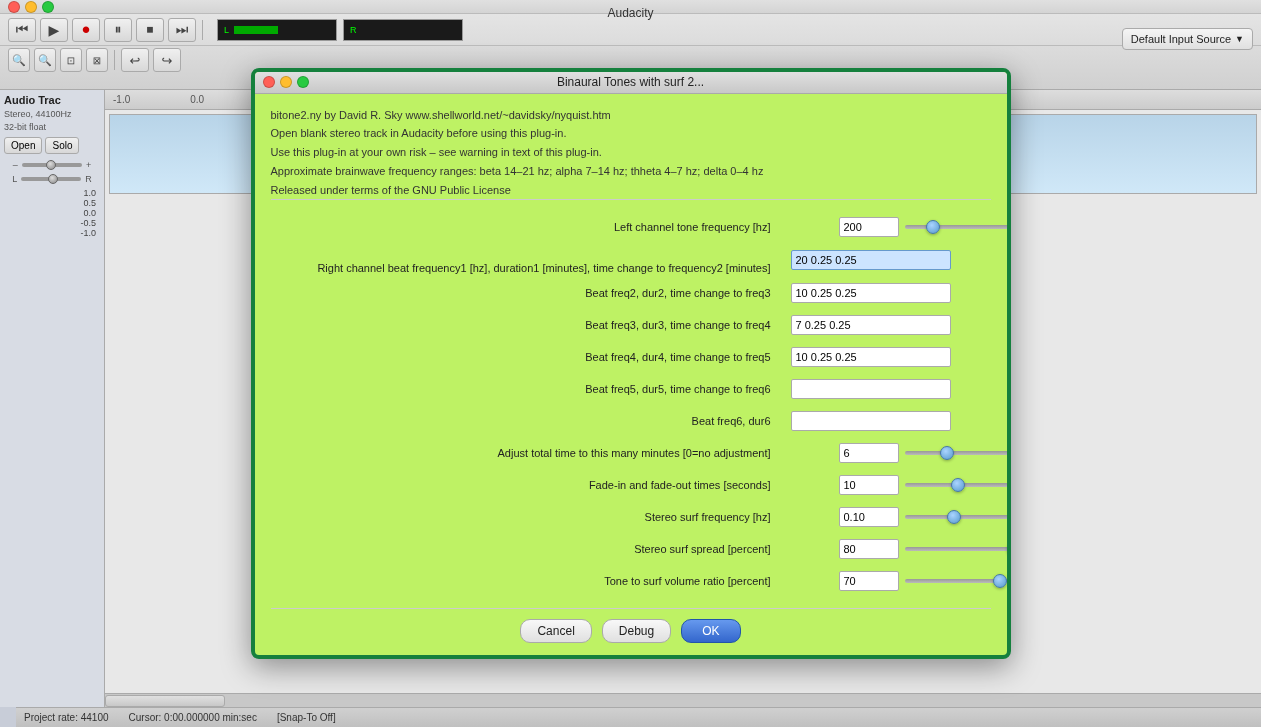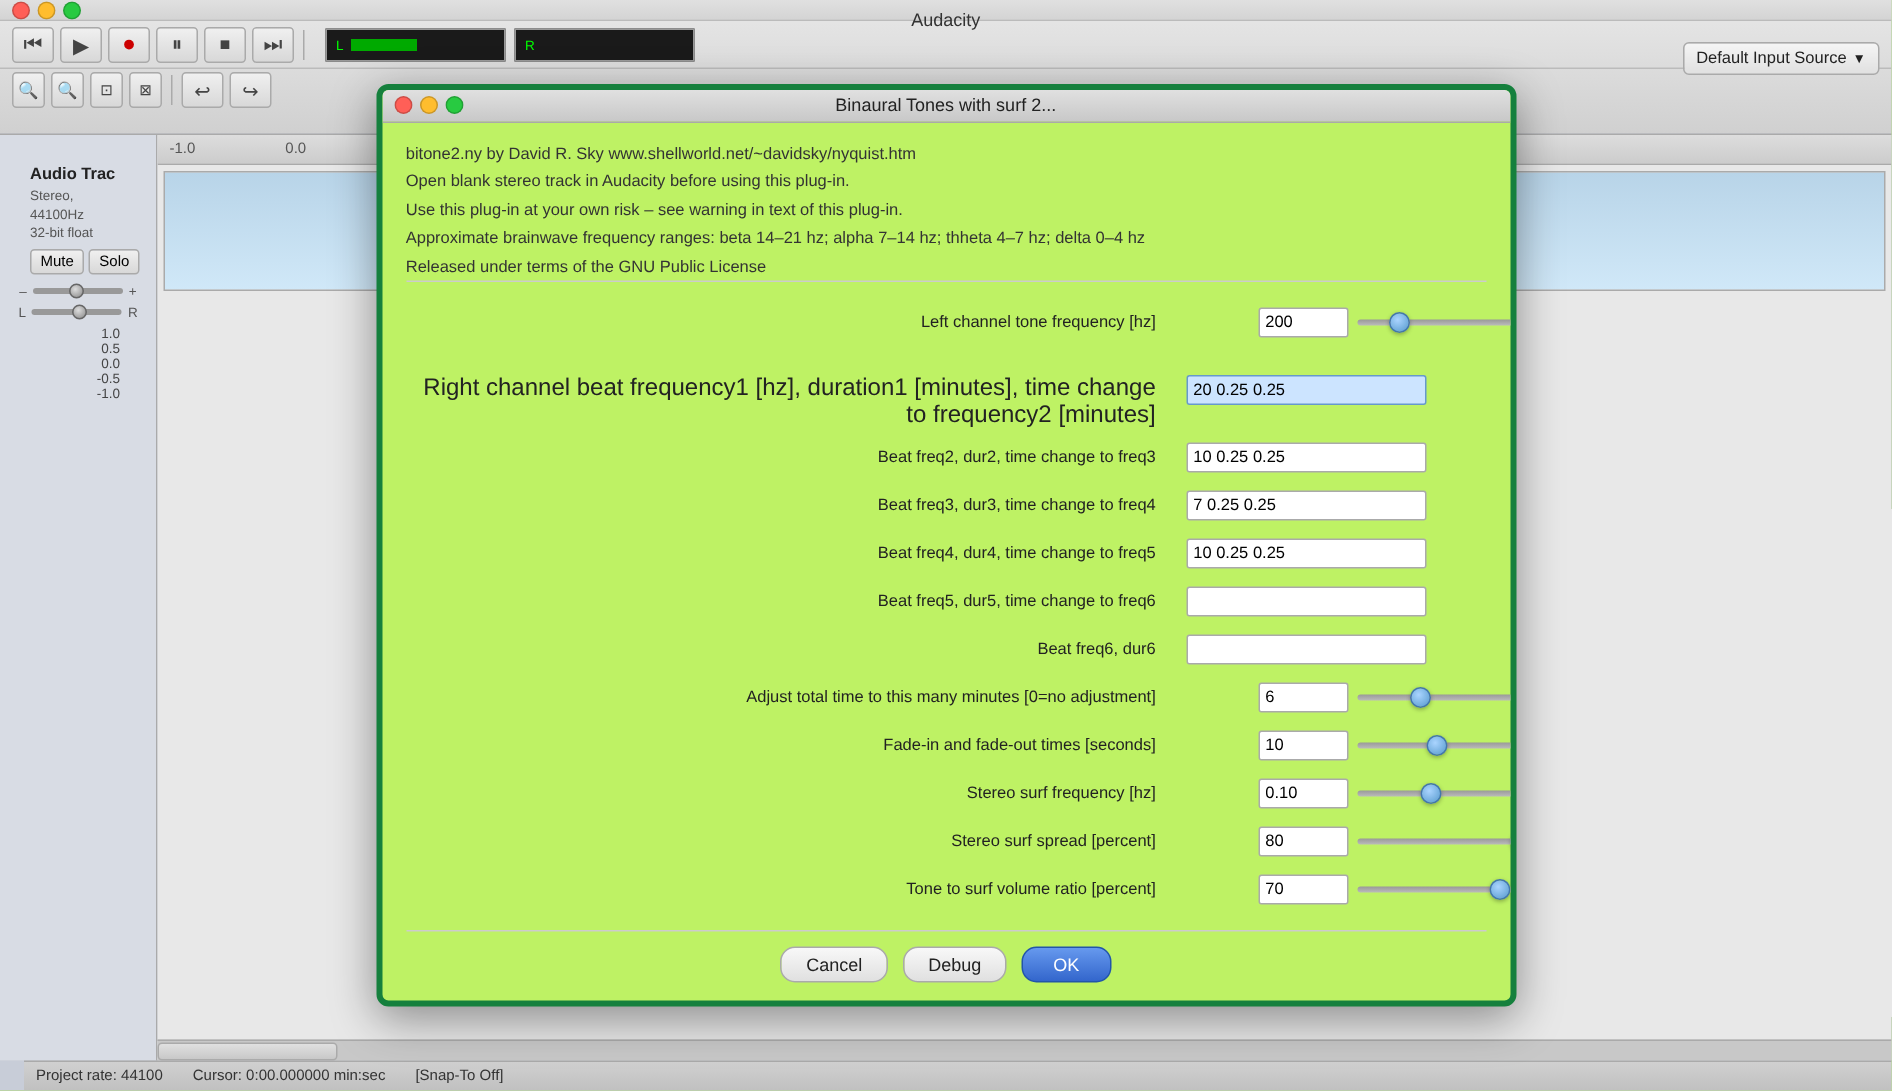--- a/index.html
+++ b/index.html
@@ -134,21 +134,21 @@
       bottom: 20px;
       right: 0;
       background: #c0c4cc;
       display: flex;
     }
 
     .track-controls {
       width: 105px;
       background: #d8dce4;
       border-right: 1px solid #aaa;
-      padding: 20px;
+      padding: 4px;
     }
 
     .track-label {
       font-size: 11px;
       font-weight: bold;
       color: #222;
       margin-bottom: 2px;
     }
 
     .track-info {
@@ -439,21 +439,21 @@
     <div class="tb-btn" style="font-size:13px;">↪</div>
   </div>
 </div>
 
 <div class="track-area">
   <div class="track-controls">
     <div class="track-label">Audio Trac</div>
     <div class="track-info">Stereo, 44100Hz</div>
     <div class="track-info">32-bit float</div>
     <div class="track-buttons">
-      <div class="track-btn">Mute</div>
+      <div class="track-btn">Open</div>
       <div class="track-btn">Solo</div>
     </div>
 
     <div style="margin-top:6px; display:flex; flex-direction:column; align-items:center;">
       <div style="display:flex; align-items:center; gap:4px; font-size:9px; color:#555;">
         <span>–</span>
         <div style="width:60px; height:4px; background:#999; border-radius:2px; position:relative;">
           <div style="width:10px; height:10px; background:radial-gradient(circle at 40% 35%, #ddd, #888); border:1px solid #666; border-radius:50%; position:absolute; top:-3px; left:40%; cursor:pointer;"></div>
         </div>
         <span>+</span>
@@ -531,21 +531,21 @@
         <div class="param-label">Left channel tone frequency [hz]</div>
         <div class="param-input-slider-group">
           <input class="param-input-small" type="text" value="200" style="">
           <div class="slider-track">
             <div class="slider-thumb" style="left:20%;"></div>
           </div>
         </div>
       </div>
 
       <div class="param-row">
-        <div class="param-label" style="font-size:16px;margin-top:16px;">Right channel beat frequency1 [hz], duration1 [minutes], time change to frequency2 [minutes]</div>
+        <div class="param-label" style="font-size:11px;margin-top:16px;">Right channel beat frequency1 [hz], duration1 [minutes], time change to frequency2 [minutes]</div>
         <input class="param-input highlighted" type="text" value="20 0.25 0.25" style="">
       </div>
 
       <div class="param-row">
         <div class="param-label">Beat freq2, dur2, time change to freq3</div>
         <input class="param-input" type="text" value="10 0.25 0.25" style="">
       </div>
 
       <div class="param-row">
         <div class="param-label">Beat freq3, dur3, time change to freq4</div>

